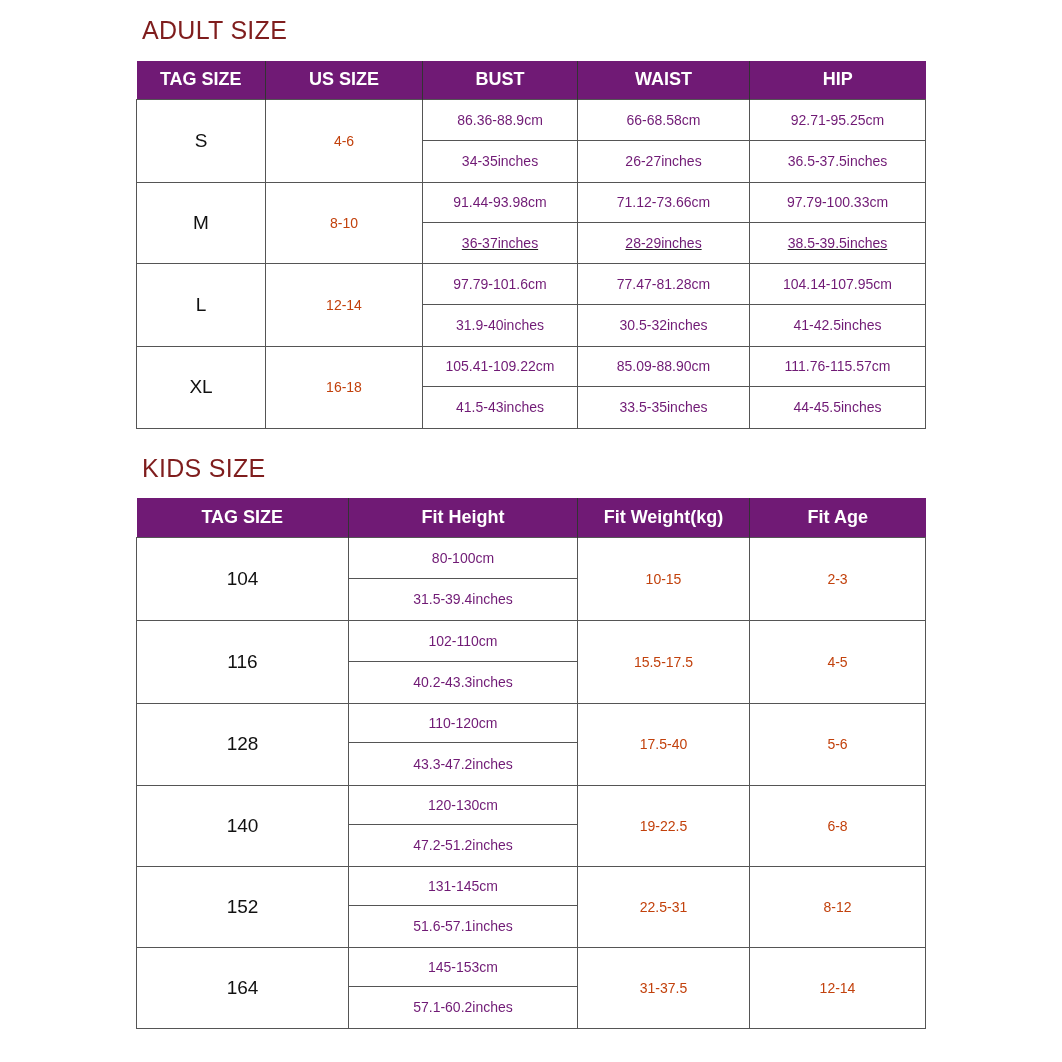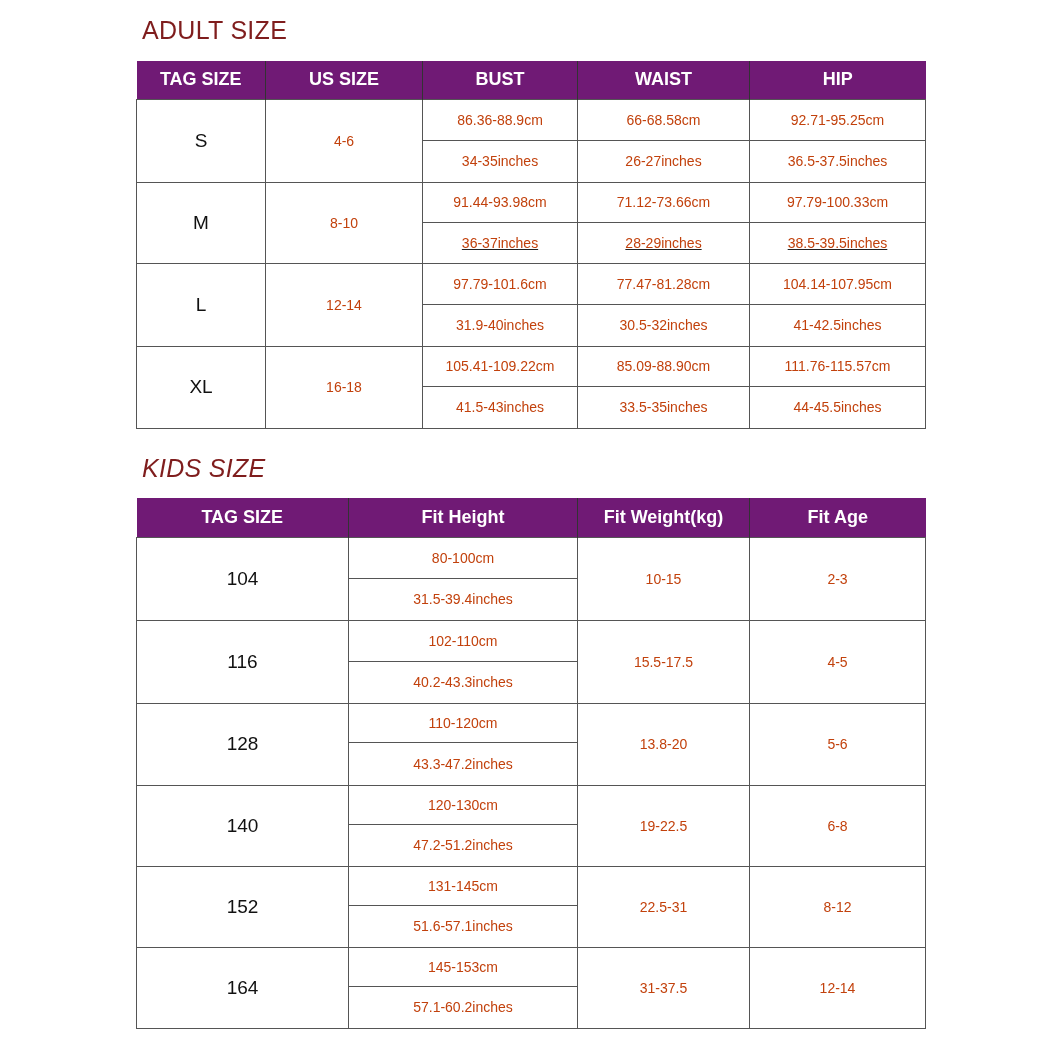--- a/index.html
+++ b/index.html
@@ -4,21 +4,21 @@
 <style>
   html, body { margin:0; padding:0; background:#ffffff; }
   body { width:1062px; height:1062px; position:relative; overflow:hidden; font-family:"Liberation Sans", sans-serif; color:#222; }
   .title { position:absolute; left:142px; font-size:25px; color:#7f1d1d; letter-spacing:0.3px; font-family:"Liberation Sans", sans-serif; }
   .tbl { position:absolute; left:136px; width:789px; border-collapse:collapse; table-layout:fixed; }
   .tbl th { background:#701a75; color:#fff; font-weight:bold; font-size:18px; text-align:center; padding:0; border-left:1px solid #333; }
   .tbl th:first-child { border-left:none; }
   .tbl td { border:1px solid #555; text-align:center; padding:0; font-size:14px; color:#333; }
   .tbl td.tag { font-size:19px; color:#111; }
   .tbl td.mid { font-size:14px; color:#c2410c; }
-  .tbl td.sub { font-size:14px; color:#c2410c; }
+  .tbl td.sub { font-size:14px; color:#701a75; }
 </style>
 </head>
 <body>
 
 <div class="title" style="top:16px;">ADULT SIZE</div>
 
 <table class="tbl" style="top:61px;">
   <colgroup>
     <col style="width:129px">
       <col style="width:157px">
@@ -84,21 +84,21 @@
       <td class="sub">111.76-115.57cm</td>
     </tr>
     <tr style="height:42px;">
       <td class="sub">41.5-43inches</td>
       <td class="sub">33.5-35inches</td>
       <td class="sub">44-45.5inches</td>
     </tr>
   </tbody>
 </table>
 
-<div class="title" style="top:454px;font-style:italic;">KIDS SIZE</div>
+<div class="title" style="top:454px;">KIDS SIZE</div>
 
 <table class="tbl" style="top:498px;">
   <colgroup>
     <col style="width:212px">
       <col style="width:229px">
       <col style="width:172px">
       <col style="width:176px">
   </colgroup>
   <thead>
     <tr style="height:39px;">
@@ -126,21 +126,21 @@
       <td class="mid" rowspan="2">15.5-17.5</td>
       <td class="mid" rowspan="2">4-5</td>
     </tr>
     <tr style="height:42px;">
       <td class="sub">40.2-43.3inches</td>
     </tr>
 
     <tr style="height:39px;">
       <td class="tag" rowspan="2">128</td>
       <td class="sub">110-120cm</td>
-      <td class="mid" rowspan="2">13.8-20</td>
+      <td class="mid" rowspan="2">17.5-40</td>
       <td class="mid" rowspan="2">5-6</td>
     </tr>
     <tr style="height:43px;">
       <td class="sub">43.3-47.2inches</td>
     </tr>
 
     <tr style="height:39px;">
       <td class="tag" rowspan="2">140</td>
       <td class="sub">120-130cm</td>
       <td class="mid" rowspan="2">19-22.5</td>

